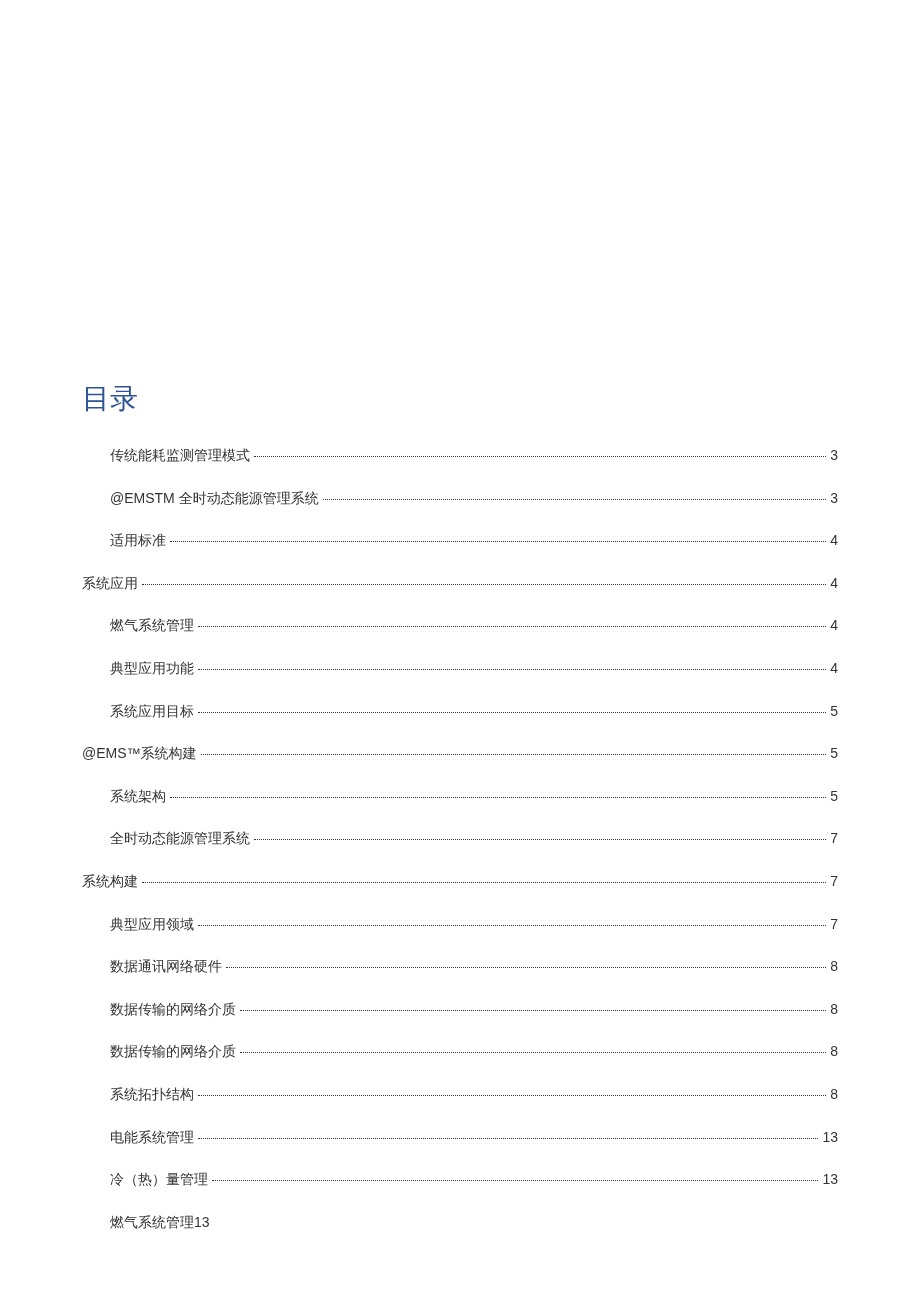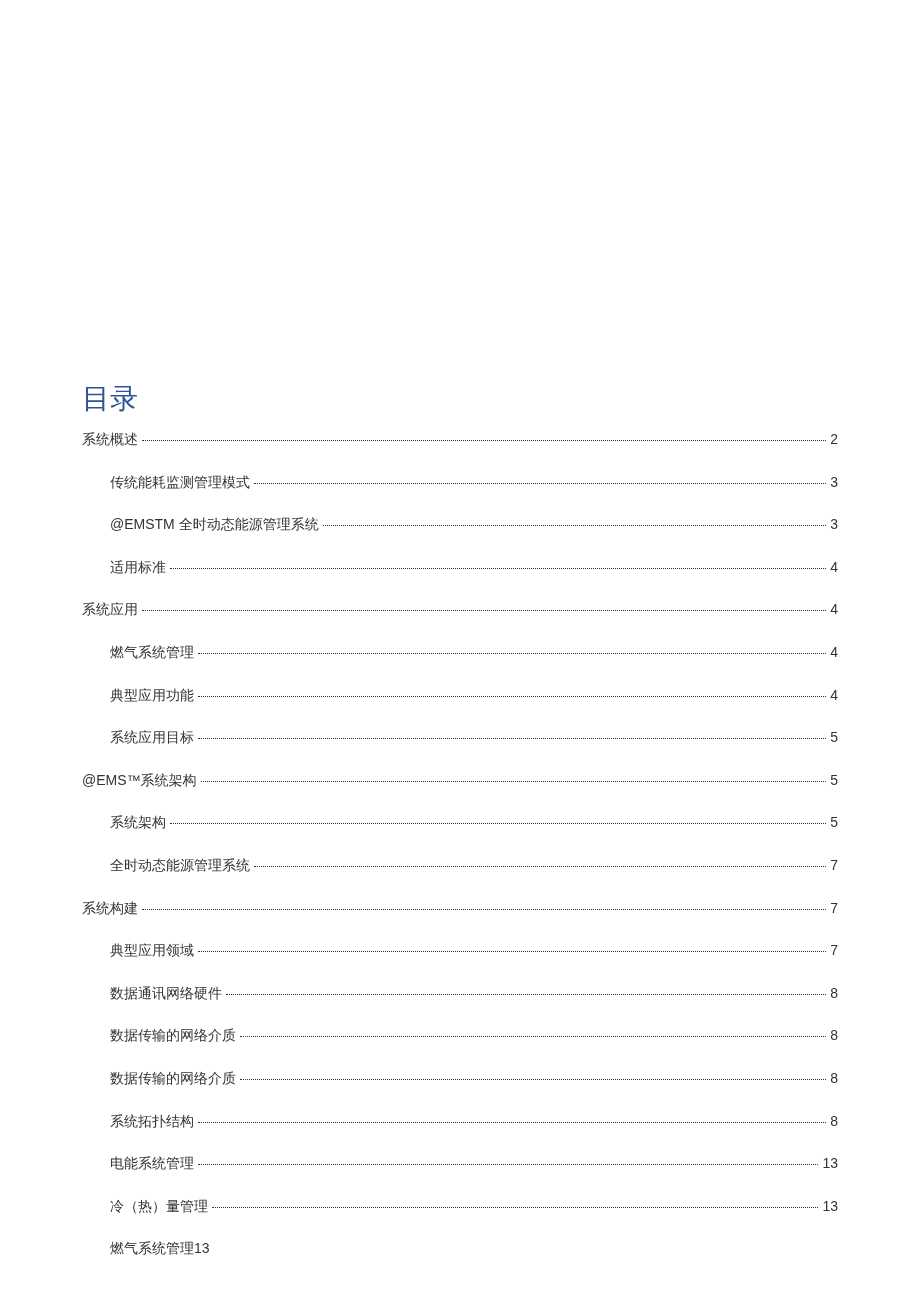--- a/index.html
+++ b/index.html
@@ -10,21 +10,21 @@
     body {
       background: #ffffff;
       width: 920px;
       height: 1301px;
       font-family: "Microsoft YaHei", "SimSun", sans-serif;
       padding: 380px 82px 0 82px;
     }
     .toc-title {
       font-size: 28px;
       color: #2f5496;
-      margin-bottom: 12px;
+      margin-bottom: 28px;
       font-weight: normal;
     }
     .toc-list {
       list-style: none;
     }
     .toc-entry {
       display: flex;
       align-items: baseline;
       font-size: 14px;
       color: #333333;
@@ -53,25 +53,20 @@
       white-space: nowrap;
       flex-shrink: 0;
     }
   </style>
 </head>
 <body>
 
 <h1 class="toc-title">目录</h1>
 
 <ul class="toc-list">
-<li class="toc-entry level-1">
-      <span class="toc-label">系统概述</span>
-      <span class="toc-dots"></span>
-      <span class="toc-page">2</span>
-    </li>
     <li class="toc-entry level-2">
       <span class="toc-label">传统能耗监测管理模式</span>
       <span class="toc-dots"></span>
       <span class="toc-page">3</span>
     </li>
     <li class="toc-entry level-2">
       <span class="toc-label">@EMSTM 全时动态能源管理系统</span>
       <span class="toc-dots"></span>
       <span class="toc-page">3</span>
     </li>
@@ -94,21 +89,21 @@
       <span class="toc-label">典型应用功能</span>
       <span class="toc-dots"></span>
       <span class="toc-page">4</span>
     </li>
     <li class="toc-entry level-2">
       <span class="toc-label">系统应用目标</span>
       <span class="toc-dots"></span>
       <span class="toc-page">5</span>
     </li>
     <li class="toc-entry level-1">
-      <span class="toc-label">@EMS™系统架构</span>
+      <span class="toc-label">@EMS™系统构建</span>
       <span class="toc-dots"></span>
       <span class="toc-page">5</span>
     </li>
     <li class="toc-entry level-2">
       <span class="toc-label">系统架构</span>
       <span class="toc-dots"></span>
       <span class="toc-page">5</span>
     </li>
     <li class="toc-entry level-2">
       <span class="toc-label">全时动态能源管理系统</span>

